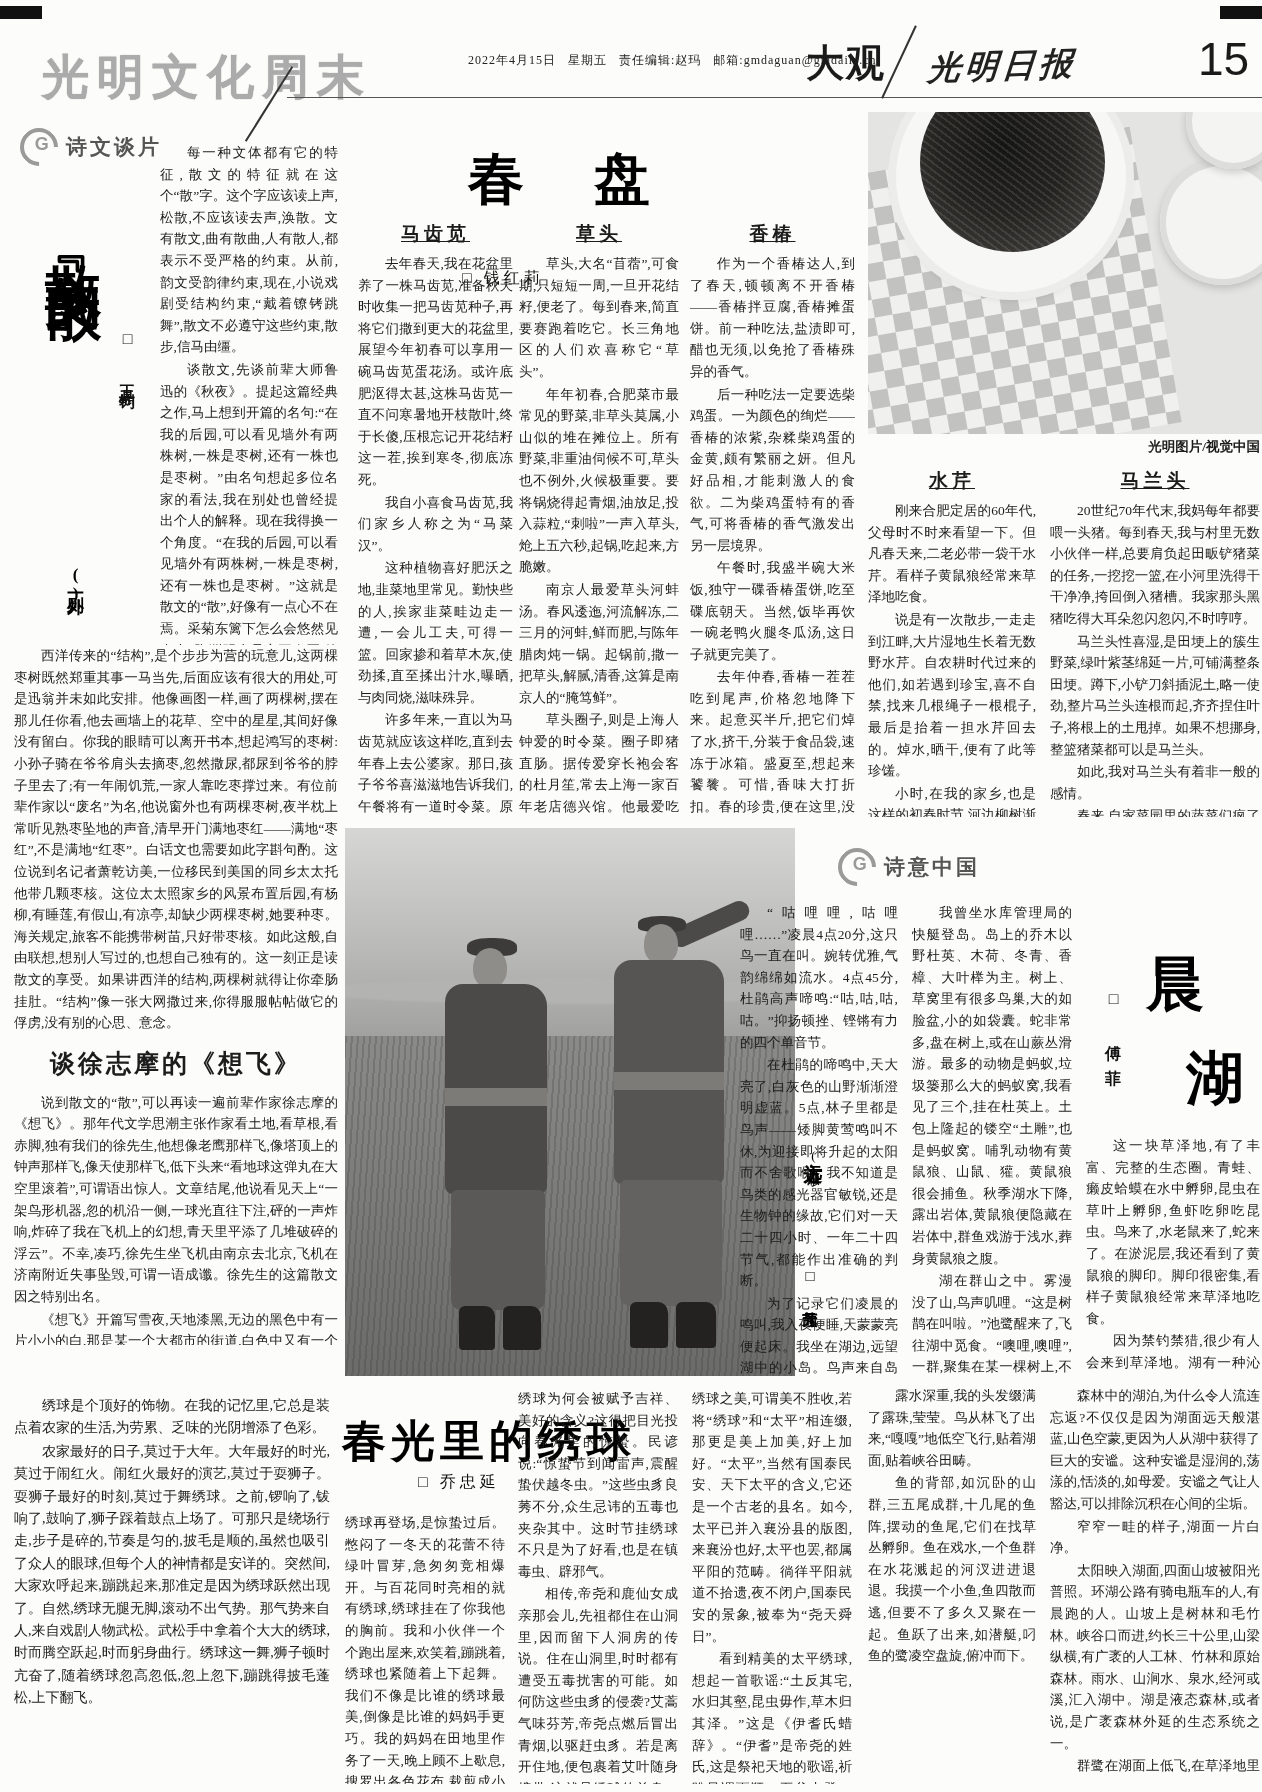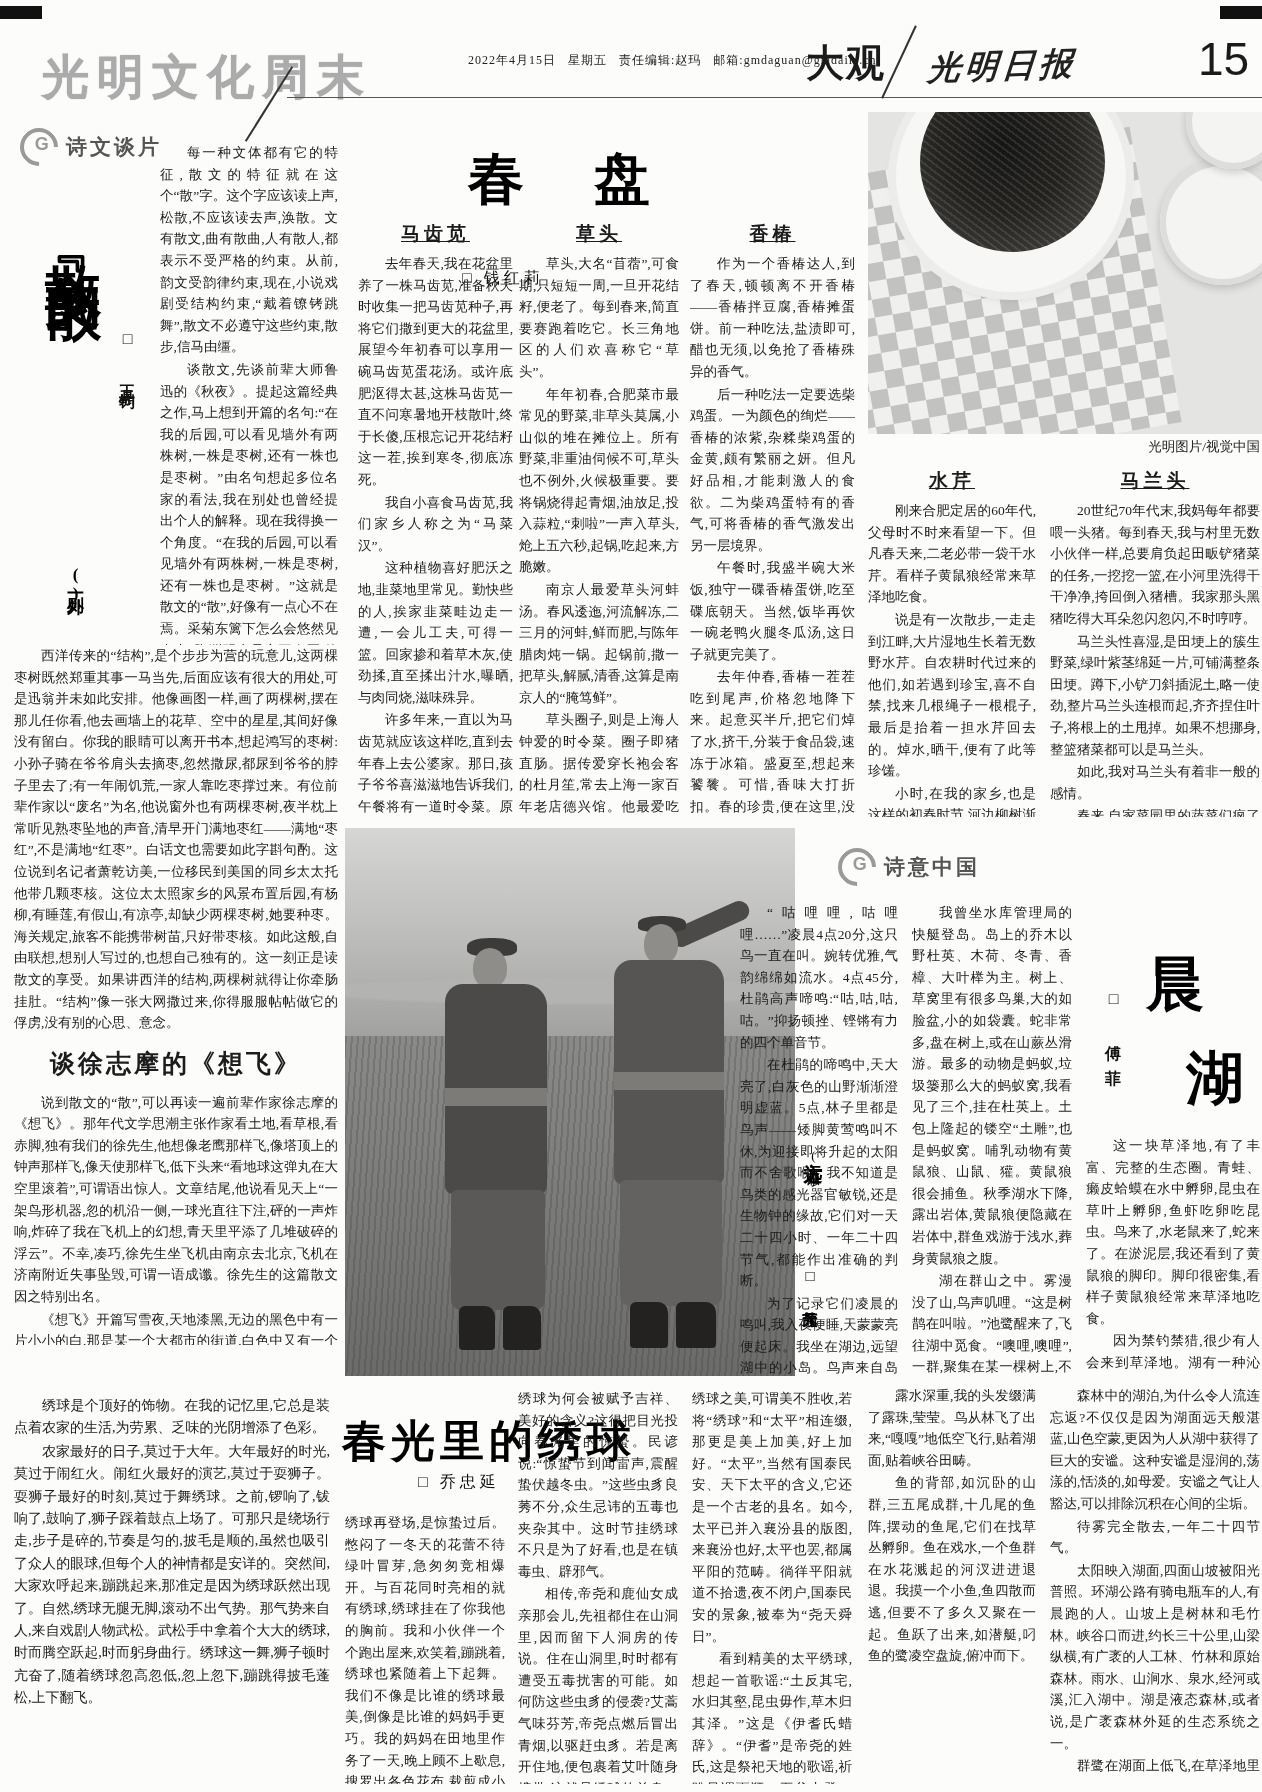--- a/index.html
+++ b/index.html
@@ -24,21 +24,21 @@
   .logo .t{font-size:21px;font-weight:bold;color:#555;letter-spacing:3px;}
   .vtitle{writing-mode:vertical-rl;text-orientation:upright;font-weight:bold;color:#000;}
   .col{position:absolute;overflow:hidden;text-align:justify;font-size:13.5px;line-height:1.6;}
   .col p{margin:0 0 1px 0;text-indent:2em;}
   .sec-h{font-weight:bold;text-align:center;font-size:19px;line-height:2.0;text-indent:0 !important;
          letter-spacing:4px;text-decoration:underline;}
   .subhead{font-weight:bold;text-align:center;font-size:25px;letter-spacing:3px;margin:10px 0 8px 0;
            text-indent:0 !important;}
   .byline{font-size:16px;letter-spacing:4px;color:#111;}
   .big-title{font-weight:bold;color:#000;}
-  .caption{font-size:13.5px;font-weight:normal;text-align:right;}
+  .caption{font-size:13.5px;font-weight:bold;text-align:right;}
   
   .photo{background:#e4e4e2;overflow:hidden;}
   .cloth{position:absolute;background:
      repeating-conic-gradient(#c2c2c0 0% 25%, #f0f0ee 0% 50%);
      background-size:36px 36px;transform:rotate(-10deg);}
   .plate{position:absolute;border-radius:50%;background:#f7f7f5;
          box-shadow:0 0 0 8px #ececea,0 4px 10px rgba(0,0,0,.25);}
   .pile{position:absolute;border-radius:50%;
         background:radial-gradient(ellipse at 45% 40%, #151513 0%, #23221f 45%, #3a3936 75%, #4c4b48 100%);}
   .pile:after{content:"";position:absolute;inset:0;border-radius:50%;
@@ -207,21 +207,21 @@
     <p>这一块草泽地,有了丰富、完整的生态圈。青蛙、癞皮蛤蟆在水中孵卵,昆虫在草叶上孵卵,鱼虾吃卵吃昆虫。鸟来了,水老鼠来了,蛇来了。在淤泥层,我还看到了黄鼠狼的脚印。脚印很密集,看样子黄鼠狼经常来草泽地吃食。</p>
     <p>因为禁钓禁猎,很少有人会来到草泽地。湖有一种沁人心脾的静谧。湖面上雾气蒙蒙,像是一层轻纱,游走,散去。树是安谧的,水是安谧的,雾是安谧的。即使是鸟鸣,也是安谧的。</p>
   </div>
   <div class="col" style="left:868px;top:1385px;width:168px;height:395px">
     <p>露水深重,我的头发缀满了露珠,莹莹。鸟从林飞了出来,“嘎嘎”地低空飞行,贴着湖面,贴着峡谷田畴。</p>
     <p>鱼的背部,如沉卧的山群,三五尾成群,十几尾的鱼阵,摆动的鱼尾,它们在找草丛孵卵。鱼在戏水,一个鱼群在水花溅起的河汊进进退退。我摸一个小鱼,鱼四散而逃,但要不了多久又聚在一起。鱼跃了出来,如潜艇,叼鱼的鹭凌空盘旋,俯冲而下。</p>
 
   </div>
   <div class="col" style="left:1050px;top:1385px;width:210px;height:395px">
     <p>森林中的湖泊,为什么令人流连忘返?不仅仅是因为湖面远天般湛蓝,山色空蒙,更因为人从湖中获得了巨大的安谧。这种安谧是湿润的,荡漾的,恬淡的,如母爱。安谧之气让人豁达,可以排除沉积在心间的尘垢。</p>
-    <p>待雾完全散去,一年二十四节气。</p>
+    <p>窄窄一畦的样子,湖面一片白净。</p>
     <p>太阳映入湖面,四面山坡被阳光普照。环湖公路有骑电瓶车的人,有晨跑的人。山坡上是树林和毛竹林。峡谷口而进,约长三十公里,山梁纵横,有广袤的人工林、竹林和原始森林。雨水、山涧水、泉水,经河或溪,汇入湖中。湖是液态森林,或者说,是广袤森林外延的生态系统之一。</p>
     <p>群鹭在湖面上低飞,在草泽地里吃食。岛上的乔木林栖落了好几百只白鹭,“嘎嘎”之声回响着。4月是鹭鸟营巢、孵卵、育雏的季节。4月是一辆被雨水催赶的马车,载着夏候鸟来到深山之湖。</p>
 
   </div>
 
   <div class="abs big-title" style="left:342px;top:1412px;font-size:44px;letter-spacing:5px">春光里的绣球</div>
   <div class="abs byline" style="left:418px;top:1472px">□ 乔忠延</div>
 
   <div class="col" style="left:14px;top:1395px;width:316px;height:390px;font-size:14px">
     <p>绣球是个顶好的饰物。在我的记忆里,它总是装点着农家的生活,为劳累、乏味的光阴增添了色彩。</p>

